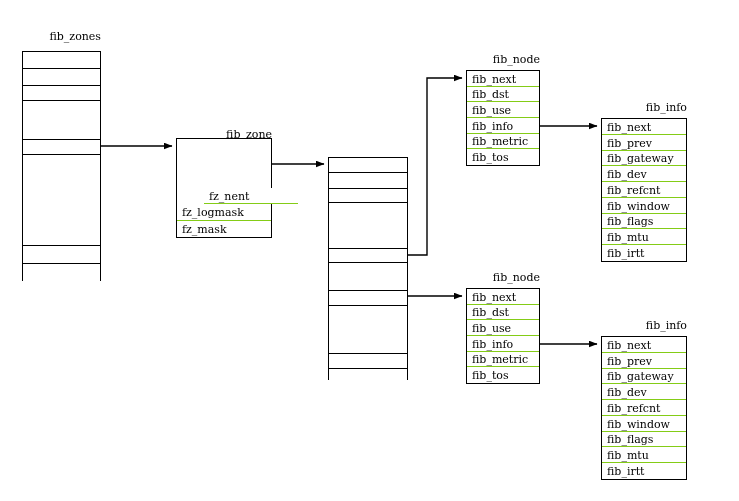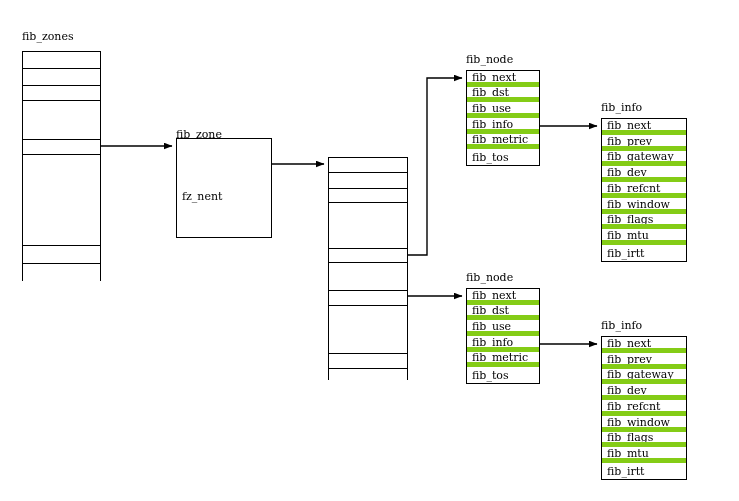--- a/index.html
+++ b/index.html
@@ -27,38 +27,38 @@
     pointer-events: none;
   }
   .struct {
     position: absolute;
     box-sizing: border-box;
   }
   .struct-title {
     position: absolute;
     left: 0;
     width: 100%;
-    text-align: left;
+    text-align: right;
     font-size: 11px;
     color: #000000;
     white-space: nowrap;
     line-height: 14px;
   }
   .struct-box {
     position: absolute;
     left: 0;
     box-sizing: border-box;
     border: 1px solid #000000;
     background: #ffffff;
   }
   .field {
     position: absolute;
     left: 0;
     box-sizing: border-box;
-    border-bottom: 5px solid #84cc16;
+    border-bottom: 1px solid #84cc16;
     background: #ffffff;
     font-size: 11px;
     color: #000000;
     line-height: 1;
     white-space: nowrap;
     overflow: hidden;
   }
   .field:last-child {
     border-bottom: none;
   }
@@ -111,22 +111,28 @@
         <div class="slot" style="top: 88px; height: 15px; width: 77px;"></div>
         <div class="slot" style="top: 103px; height: 91px; width: 77px;"></div>
         <div class="slot" style="top: 194px; height: 18px; width: 77px;"></div>
         <div class="slot" style="top: 212px; height: 18px; width: 77px; border-bottom: none;"></div>
       </div>
   </div>
 
   <div class="struct" style="left: 176px; top: 0px; width: 96px;">
     <div class="struct-title" style="top: 128px;">fib_zone</div>
     <div class="struct-box" style="top: 138px; width: 96px; height: 100px;">
-        <div class="field" style="top: 49px; height: 16px; width: 94px;">
+        <div class="field" style="top: 49px; height: 16px; width: 94px; margin-left: 27px;">
           <span>fz_nent</span>
+        </div>
+        <div class="field" style="top: 65px; height: 17px; width: 94px;">
+          <span>fz_logmask</span>
+        </div>
+        <div class="field" style="top: 82px; height: 16px; width: 94px; border-bottom: none;">
+          <span>fz_mask</span>
         </div>
       </div>
   </div>
 
   <div class="struct" style="left: 328px; top: 0px; width: 80px;">
 
     <div class="struct-box" style="top: 157px; width: 80px; height: 223px;">
         <div class="slot" style="top: 0px; height: 15px; width: 78px;"></div>
         <div class="slot" style="top: 15px; height: 16px; width: 78px;"></div>
         <div class="slot" style="top: 31px; height: 14px; width: 78px;"></div>

